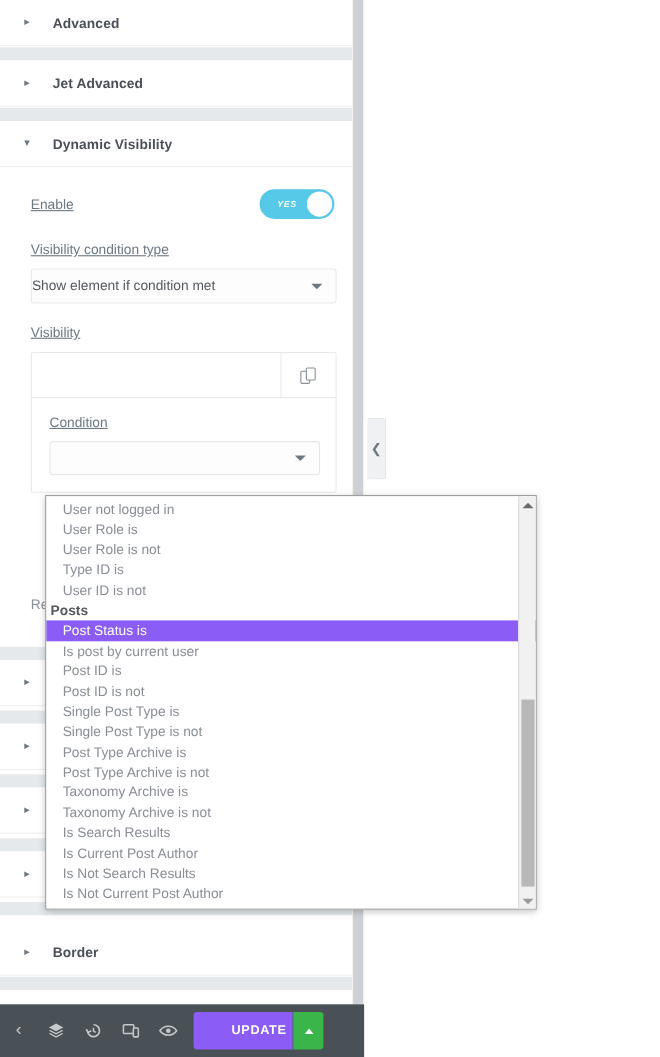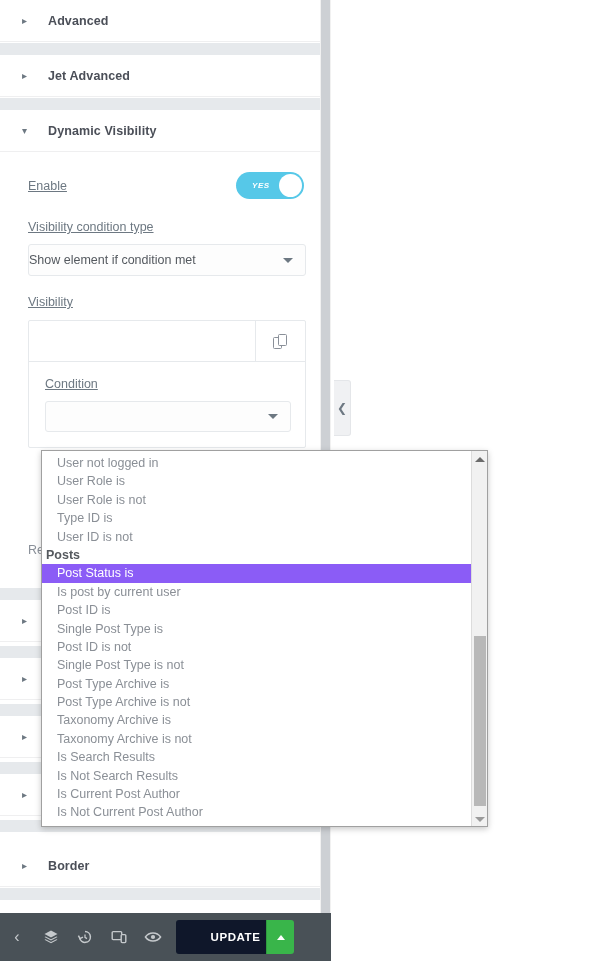--- a/index.html
+++ b/index.html
@@ -194,21 +194,21 @@
     background: #495157;
     display: flex; align-items: center;
   }
   .bb-icon {
     width: 34px; height: 48px;
     display: flex; align-items: center; justify-content: center;
     color: #c5c9cc;
   }
   .update-btn {
     margin-left: 6px; width: 90px; height: 34px;
-    background: #0f172a; color: #ffffff;
+    background: #8b5cf6; color: #ffffff;
     font-size: 11.5px; font-weight: bold; letter-spacing: .6px;
     display: flex; align-items: center; justify-content: center;
     border-radius: 3px 0 0 3px;
     padding-left: 29px;
   }
   .update-arrow {
     width: 28px; height: 34px; background: #39b54a;
     border-left: 1px solid #2f9c3f; border-radius: 0 3px 3px 0;
     display: flex; align-items: center; justify-content: center;
   }
@@ -354,30 +354,30 @@
     <div class="dd-list" id="dd-list">
         <div class="dd-item">User not logged in</div>
         <div class="dd-item">User Role is</div>
         <div class="dd-item">User Role is not</div>
         <div class="dd-item">Type ID is</div>
         <div class="dd-item">User ID is not</div>
         <div class="dd-item group">Posts</div>
         <div class="dd-item sel-item">Post Status is</div>
         <div class="dd-item">Is post by current user</div>
         <div class="dd-item">Post ID is</div>
+        <div class="dd-item">Post ID is not</div>
         <div class="dd-item">Single Post Type is</div>
-        <div class="dd-item">Post ID is not</div>
         <div class="dd-item">Single Post Type is not</div>
         <div class="dd-item">Post Type Archive is</div>
         <div class="dd-item">Post Type Archive is not</div>
         <div class="dd-item">Taxonomy Archive is</div>
         <div class="dd-item">Taxonomy Archive is not</div>
         <div class="dd-item">Is Search Results</div>
+        <div class="dd-item">Is Current Post Author</div>
         <div class="dd-item">Is Not Search Results</div>
-        <div class="dd-item">Is Current Post Author</div>
         <div class="dd-item">Is Not Current Post Author</div>
       </div>
     <div class="dd-sb">
       <div class="arw up">
           <span class="tri-up"></span>
         </div>
       <div class="thumb"></div>
       <div class="arw dn">
           <span class="tri-dn"></span>
         </div>

